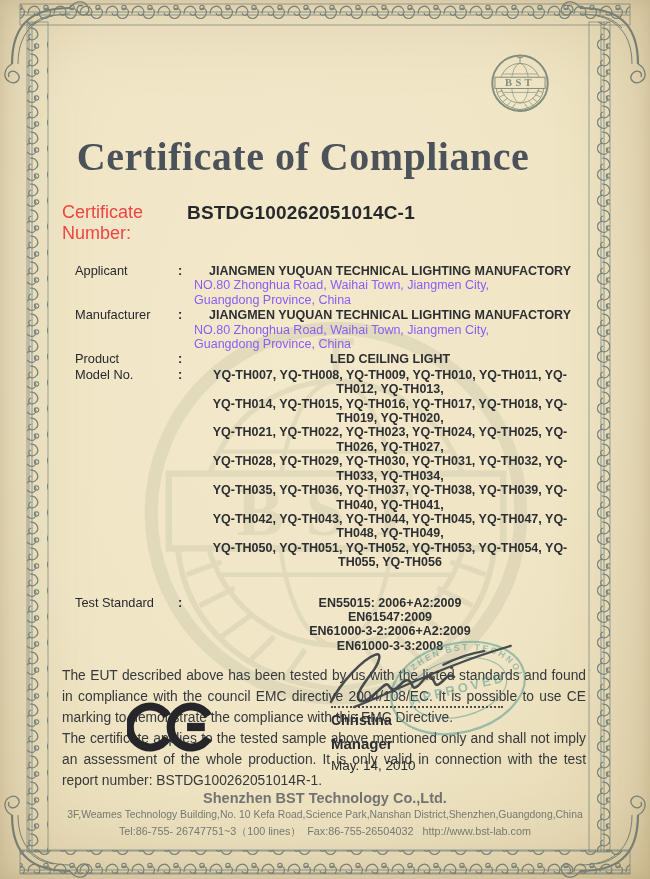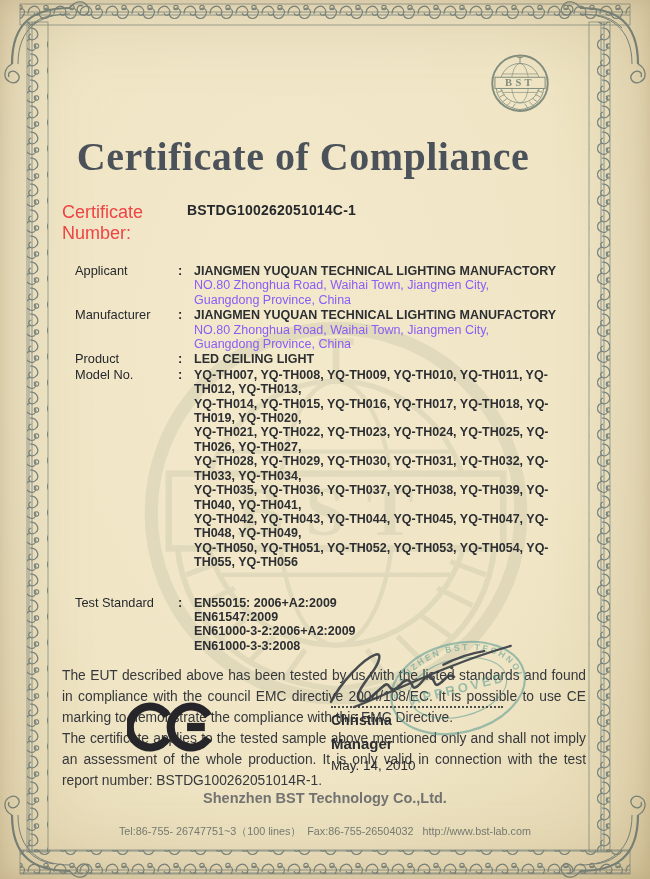--- a/index.html
+++ b/index.html
@@ -17,26 +17,26 @@
   .watermark{position:absolute;left:116px;top:293px;width:440px;height:458px;color:#8f9679;opacity:.16;z-index:1;}
   .logo{position:absolute;left:487px;top:50px;width:66px;height:69px;color:#6f7f72;opacity:.85;z-index:3;}
   
   .title{position:absolute;top:133px;left:0;width:100%;margin:0;z-index:3;
     font-family:"Liberation Serif",serif;font-weight:bold;font-size:40px;letter-spacing:.5px;
     color:#4c525a;text-align:center;transform:translateX(-22px);}
   
   .content{position:absolute;left:62px;top:202px;width:524px;z-index:3;color:#35373b;}
   .cert-row{display:grid;grid-template-columns:125px 1fr;margin-bottom:20px;}
   .cert-row .lbl{font-weight:normal;font-size:18px;color:#ef4444;}
-  .cert-row .num{font-weight:bold;font-size:14px;color:#26282c;letter-spacing:.2px;}
+  .cert-row .num{font-weight:bold;font-size:19px;color:#26282c;letter-spacing:.2px;}
   .row{display:grid;grid-template-columns:116px 16px 1fr;align-items:start;margin-bottom:1px;}
   .row .lbl{font-weight:normal;font-size:12.8px;line-height:14.4px;color:#26282c;padding-left:13px;}
   .row .colon{font-weight:bold;font-size:12.8px;line-height:14.4px;color:#26282c;}
   .v,.vb{font-size:12.5px;line-height:14.4px;}
-  .vb{font-weight:bold;color:#2c2e32;}
+  .vb{font-weight:bold;color:#2c2e32;text-align:center;}
   .v{color:#8b5cf6;}
   .gap-top{margin-top:26px;}
   .paras{margin-top:12px;}
   .paras p{margin:0;font-size:13.8px;line-height:21px;text-align:justify;color:#36383c;}
   
   .ce{position:absolute;left:127px;top:700px;width:86px;height:54px;z-index:3;}
   
   .stamp{position:absolute;left:378px;top:634px;width:160px;height:108px;z-index:4;
     transform:rotate(-14deg);opacity:.52;}
   .sig{position:absolute;left:322px;top:645px;width:196px;height:64px;z-index:5;transform:rotate(-2deg);}
@@ -221,16 +221,17 @@
     </g>
   </svg>
   <div class="sig-line"></div>
   <div class="sig-block">
     <div class="sig-name">Christina</div>
     <div class="sig-role">Manager</div>
     <div class="sig-date">May. 14, 2010</div>
   </div>
 
   <div class="f-company">Shenzhen BST Technology Co.,Ltd.</div>
+  <div class="f-address">3F,Weames Technology Building,No. 10 Kefa Road,Science Park,Nanshan District,Shenzhen,Guangdong,China</div>
   <div class="f-contact">Tel:86-755- 26747751~3（100 lines）&nbsp; Fax:86-755-26504032 &nbsp; http://www.bst-lab.com</div>
 
   <div class="vignette"></div>
 </div>
 
 </body></html>

